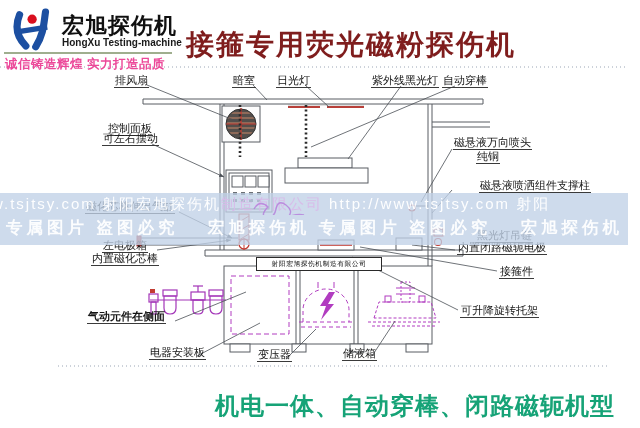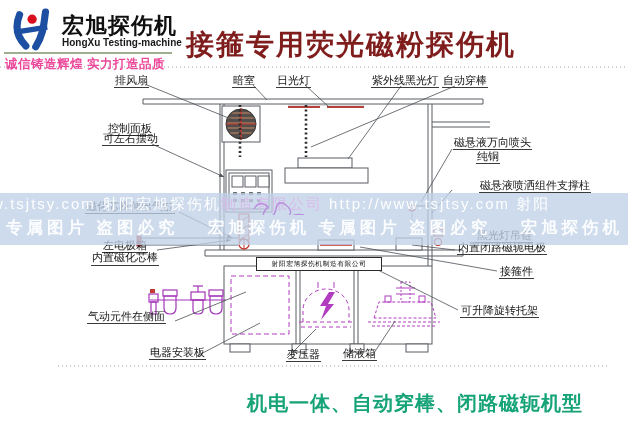--- a/index.html
+++ b/index.html
@@ -10,36 +10,36 @@
   .logo{position:absolute;left:4px;top:3px;width:175px;height:72px;z-index:2;}
   .logo-mark{position:absolute;left:4px;top:4px;}
   .brand-cn{position:absolute;left:58px;top:8px;font-size:22px;font-weight:bold;color:#101010;letter-spacing:1px;white-space:nowrap;}
   .brand-en{position:absolute;left:58px;top:34px;font-size:10px;font-weight:bold;color:#1a1a1a;white-space:nowrap;}
   .logo-rule{position:absolute;left:0px;top:49px;width:168px;height:2px;background:#9fae8e;}
   .tagline{position:absolute;left:1px;top:53px;font-size:12.5px;font-weight:bold;color:#ec4899;letter-spacing:.5px;white-space:nowrap;}
 
   
   .title{position:absolute;left:186px;top:26px;font-size:28px;font-weight:bold;color:#7f1d1d;
          letter-spacing:2px;white-space:nowrap;z-index:2;}
-  .caption{position:absolute;left:195px;top:390px;width:440px;text-align:center;font-size:20px;
+  .caption{position:absolute;left:195px;top:390px;width:440px;text-align:center;font-size:24px;
            font-weight:bold;color:#16a377;letter-spacing:1px;white-space:nowrap;z-index:2;}
 
   
   svg.diagram{position:absolute;left:0;top:0;z-index:1;}
 
   
   .lb{position:absolute;font-size:11px;line-height:11px;color:#151515;border-bottom:1px solid #3a3a3a;
       padding:0 1px 1px 1px;white-space:nowrap;z-index:2;}
   .lb-fan{left:114px;top:75px;} .lb-dark{left:232px;top:75px;} .lb-fluor{left:276px;top:75px;}
   .lb-uv{left:371px;top:75px;} .lb-chain{left:442px;top:75px;}
   .lb-ctrl1{left:107px;top:123px;} .lb-ctrl2{left:102px;top:133px;}
   .lb-cyl{left:85px;top:201px;}
-  .lb-lbox1{left:102px;top:240px;} .lb-lbox2{left:91px;top:253px;font-family:Liberation Mono, monospace;}
-  .lb-pneu{left:87px;top:311px;}
-  .lb-board{left:149px;top:347px;} .lb-trans{left:257px;top:349px;margin-left:29px;} .lb-tank{left:342px;top:348px;}
+  .lb-lbox1{left:102px;top:240px;} .lb-lbox2{left:91px;top:253px;}
+  .lb-pneu{left:87px;top:311px;font-weight:bold;}
+  .lb-board{left:149px;top:347px;} .lb-trans{left:257px;top:349px;} .lb-tank{left:342px;top:348px;}
   .lb-nozzle1{left:453px;top:137px;} .lb-nozzle2{left:476px;top:151px;}
   .lb-column{left:454px;top:180px;margin-left:25px;}
   .lb-rbox1{left:476px;top:230px;} .lb-rbox2{left:457px;top:242px;}
   .lb-coupling{left:499px;top:266px;} .lb-bracket{left:460px;top:305px;}
 
   .nameplate{position:absolute;left:256px;top:257px;width:124px;height:12px;border:1px solid #2a2a2a;
              background:#fff;font-size:6.8px;line-height:12px;text-align:center;color:#111;
              letter-spacing:.5px;z-index:2;white-space:nowrap;overflow:hidden;}
 
   

